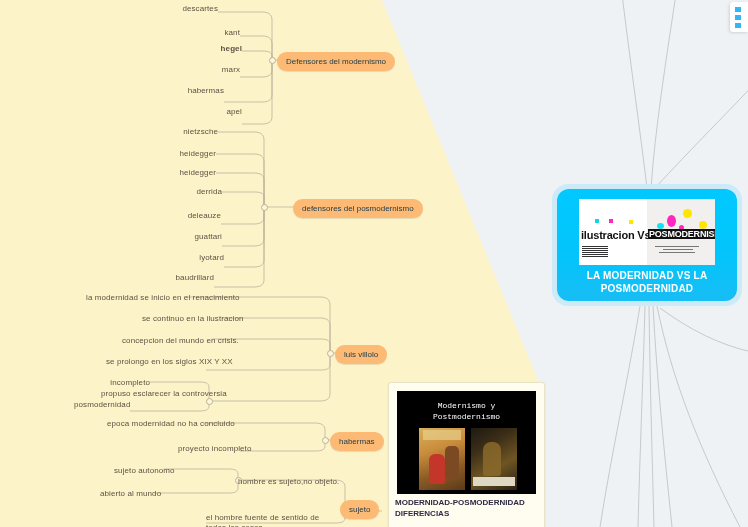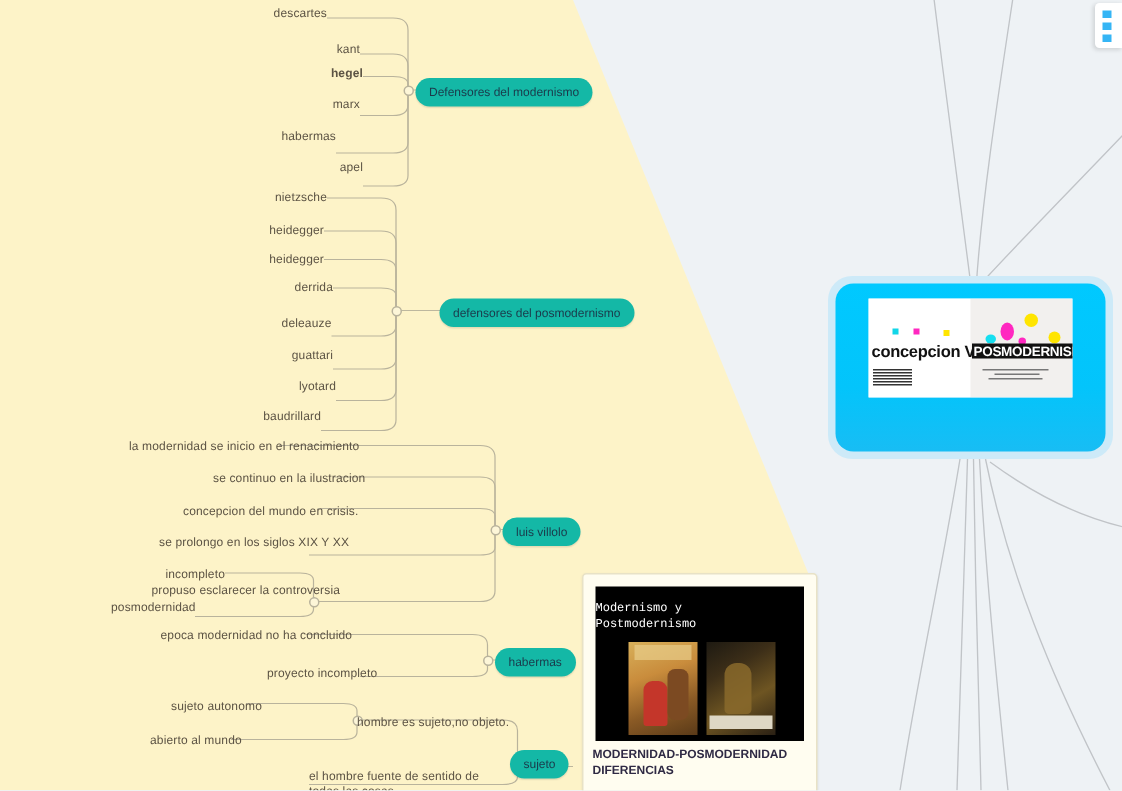--- a/index.html
+++ b/index.html
@@ -34,21 +34,21 @@
     white-space: nowrap;
     text-align: right;
   }
   .leaf.wrap {
     white-space: normal;
     text-align: left;
   }
   
   .pill {
     position: absolute;
-    background: #14b8a6;
+    background: #fdba74;
     color: #1b3a4b;
     border-radius: 11px;
     font-size: 8px;
     line-height: 11px;
     padding: 4px 9px;
     white-space: nowrap;
     box-shadow: 0 1px 1px rgba(0,0,0,.10);
     text-align: center;
   }
   
@@ -196,20 +196,21 @@
     left: 8px; top: 8px;
     width: 139px;
     height: 103px;
     background: #000;
     overflow: hidden;
   }
   #card .slide .title {
     position: absolute;
     left: 0; top: 9px;
     width: 139px;
+    text-align: center;
     color: #ffffff;
     font-size: 8px;
     line-height: 11px;
     font-family: "Liberation Mono", monospace;
   }
   #card .slide .pic {
     position: absolute;
     top: 37px;
     width: 46px;
     height: 62px;
@@ -374,35 +375,39 @@
 
         <div class="sq" style="left:16px; top:20px; background:#12d6e8;"></div>
         <div class="sq" style="left:30px; top:20px; background:#ff27c0;"></div>
         <div class="sq" style="left:50px; top:21px; background:#ffe500;"></div>
 
         <div class="blob" style="left:78px; top:24px; width:7px; height:6px; background:#16dff0;"></div>
         <div class="blob" style="left:88px; top:16px; width:9px; height:12px; background:#ff27c0;"></div>
         <div class="blob" style="left:104px; top:10px; width:9px; height:9px; background:#ffe500;"></div>
         <div class="blob" style="left:120px; top:22px; width:8px; height:8px; background:#ffe500;"></div>
         <div class="blob" style="left:100px; top:26px; width:5px; height:5px; background:#ff27c0;"></div>
-        <div class="wordL"><span>concepcion</span> <span>Vs</span></div>
+        <div class="wordL"><span>ilustracion</span> <span>Vs</span></div>
         <div class="wordR"><span>POSMODERNISMO</span></div>
         <div class="microlines">
           <i></i>
             <i></i>
             <i></i>
             <i></i>
             <i></i>
             <i></i>
         </div>
         <div class="microlines2">
           <i style="width:44px"></i>
             <i style="width:30px;margin-left:8px"></i>
             <i style="width:36px;margin-left:4px"></i>
         </div>
+      </div>
+      <div class="caption">
+        <div>LA MODERNIDAD VS LA</div>
+        <div>POSMODERNIDAD</div>
       </div>
     </div>
   </div>
 
   <div id="card">
     <div class="slide">
       <div class="title">
         <div>Modernismo y</div>
         <div>Postmodernismo</div>
       </div>

